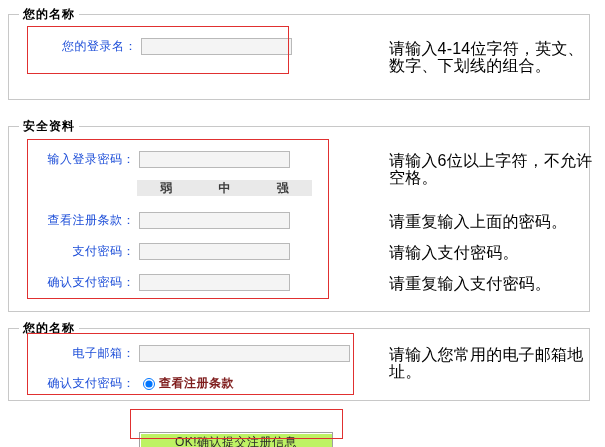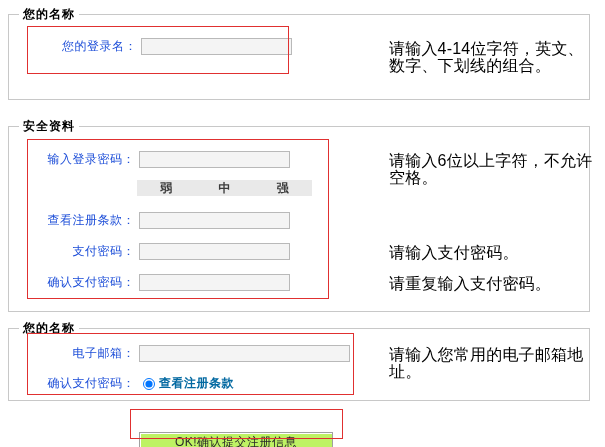--- a/index.html
+++ b/index.html
@@ -106,21 +106,21 @@
 
   
   .radio {
     width: 12px;
     height: 12px;
     margin: 0 4px 0 0;
   }
   .agree-link {
     font-size: 12px;
     font-weight: bold;
-    color: #0369a1;
+    color: #7f1d1d;
     text-decoration: none;
     letter-spacing: 0.5px;
   }
 
   
   #submit-btn {
     position: absolute;
     left: 139px;
     top: 432px;
     width: 194px;
@@ -164,20 +164,21 @@
   <div class="strength">
     <span>弱</span>
     <span>中</span>
     <span>强</span>
   </div>
 
   <div class="row" style="left:35px; top:212px;">
     <span class="lbl" style="width:100px;">查看注册条款：</span>
     <input class="txt" type="password" style="width: 145px; margin-left: 4px;" value="">
   </div>
+  <div class="hint" style="left:389px; top:213px; width:205px;">请重复输入上面的密码。</div>
 
   <div class="row" style="left:35px; top:243px;">
     <span class="lbl" style="width:100px;">支付密码：</span>
     <input class="txt" type="password" style="width: 145px; margin-left: 4px;" value="">
   </div>
   <div class="hint" style="left:389px; top:244px; width:205px;">请输入支付密码。</div>
 
   <div class="row" style="left:35px; top:274px;">
     <span class="lbl" style="width:100px;">确认支付密码：</span>
     <input class="txt" type="password" style="width: 145px; margin-left: 4px;" value="">

